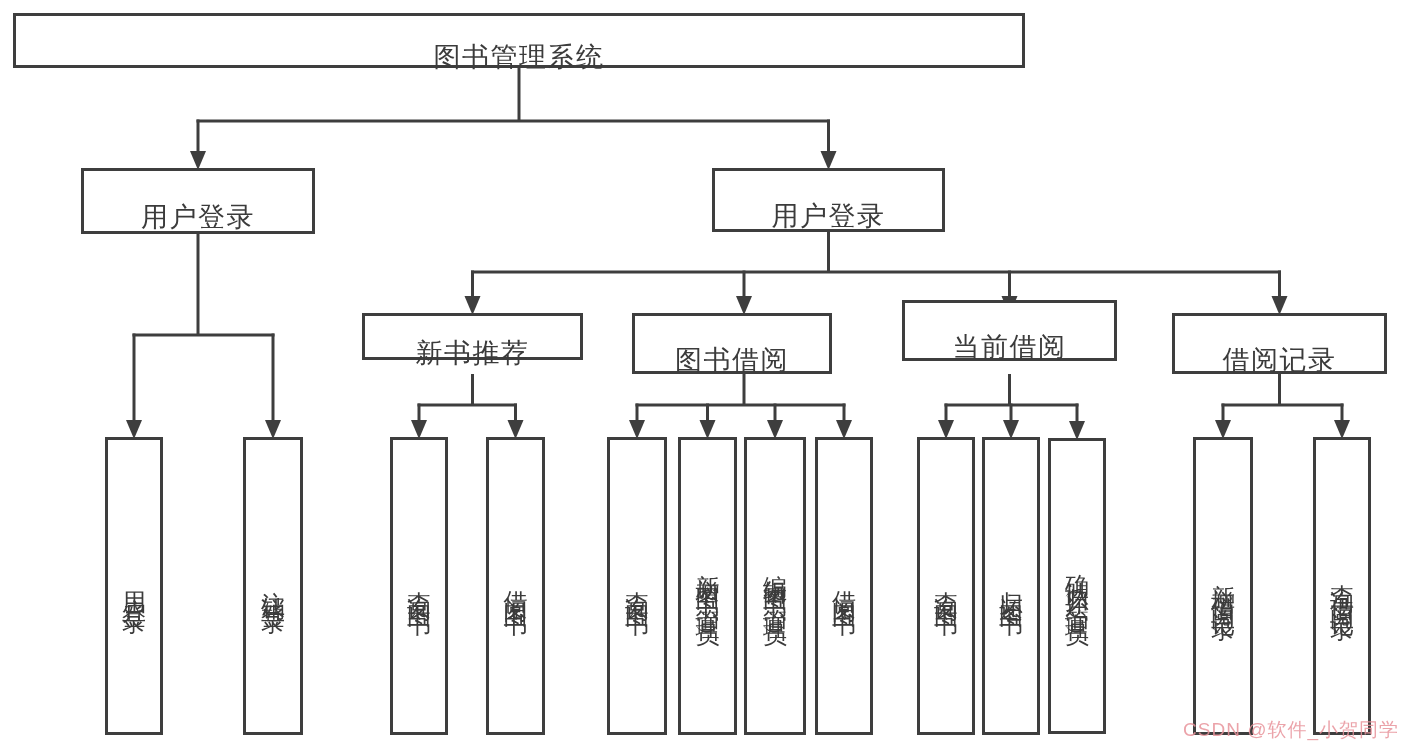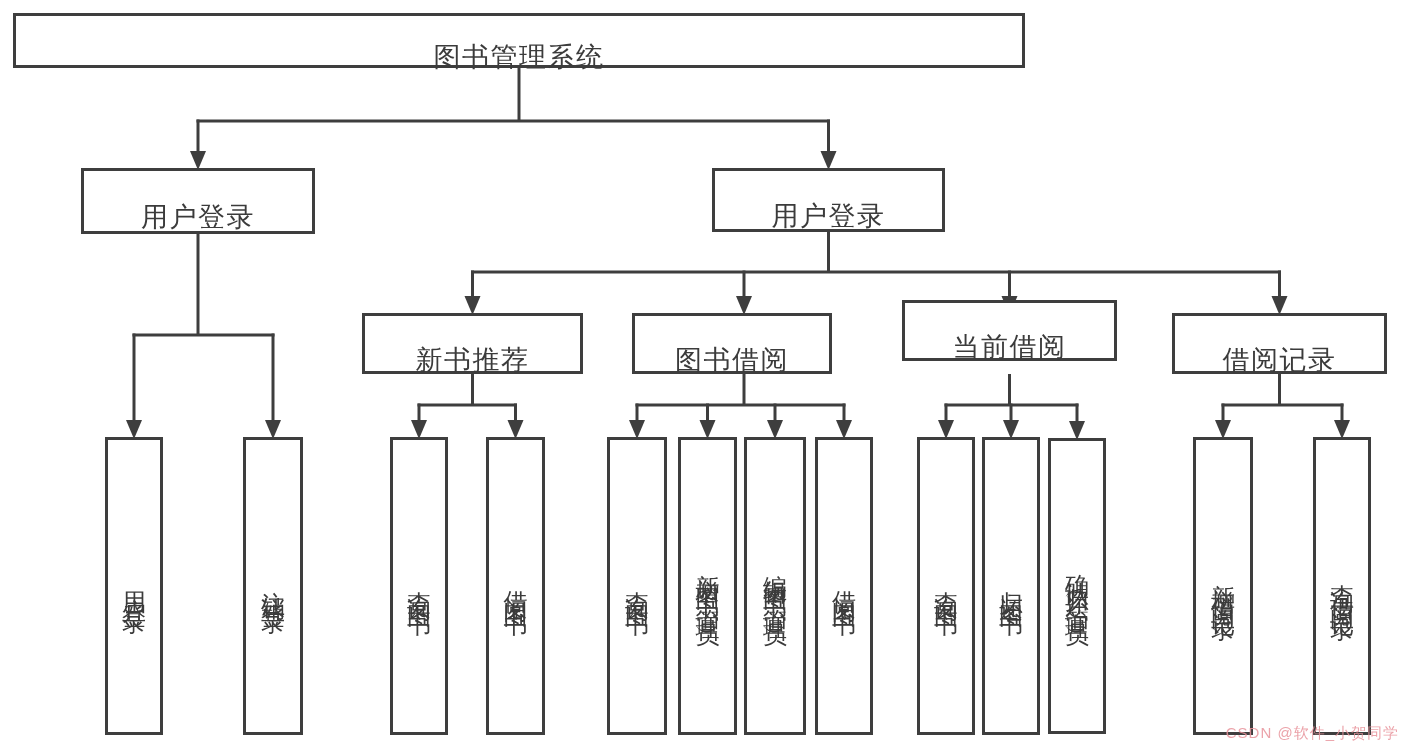--- a/index.html
+++ b/index.html
@@ -46,21 +46,21 @@
     writing-mode: vertical-rl;
     text-orientation: mixed;
     font-size: 24px;
     letter-spacing: 7px;
     line-height: 1;
   }
   .watermark {
     position: absolute;
     right: 6px;
     bottom: 4px;
-    font-size: 15px;
+    font-size: 19px;
     letter-spacing: 1px;
     color: #e8939b;
     opacity: 0.85;
     white-space: nowrap;
     pointer-events: none;
   }
 </style>
 </head>
 <body>
 
@@ -122,21 +122,21 @@
   <div id="nodes">
       <div class="node h" style="left: 13px; top: 13px; width: 1012px; height: 55px; border-color: rgb(62, 62, 62);">
         <span class="node-label">图书管理系统</span>
       </div>
       <div class="node h" style="left: 81px; top: 168px; width: 234px; height: 66px; border-color: rgb(62, 62, 62);">
         <span class="node-label">用户登录</span>
       </div>
       <div class="node h" style="left: 712px; top: 168px; width: 233px; height: 64px; border-color: rgb(62, 62, 62);">
         <span class="node-label">用户登录</span>
       </div>
-      <div class="node h" style="left: 362px; top: 313px; width: 221px; height: 61px; border-color: rgb(62, 62, 62);">
+      <div class="node h" style="left: 362px; top: 313px; width: 221px; height: 47px; border-color: rgb(62, 62, 62);">
         <span class="node-label">新书推荐</span>
       </div>
       <div class="node h" style="left: 632px; top: 313px; width: 200px; height: 61px; border-color: rgb(62, 62, 62);">
         <span class="node-label">图书借阅</span>
       </div>
       <div class="node h" style="left: 902px; top: 300px; width: 215px; height: 61px; border-color: rgb(62, 62, 62);">
         <span class="node-label">当前借阅</span>
       </div>
       <div class="node h" style="left: 1172px; top: 313px; width: 215px; height: 61px; border-color: rgb(62, 62, 62);">
         <span class="node-label">借阅记录</span>

